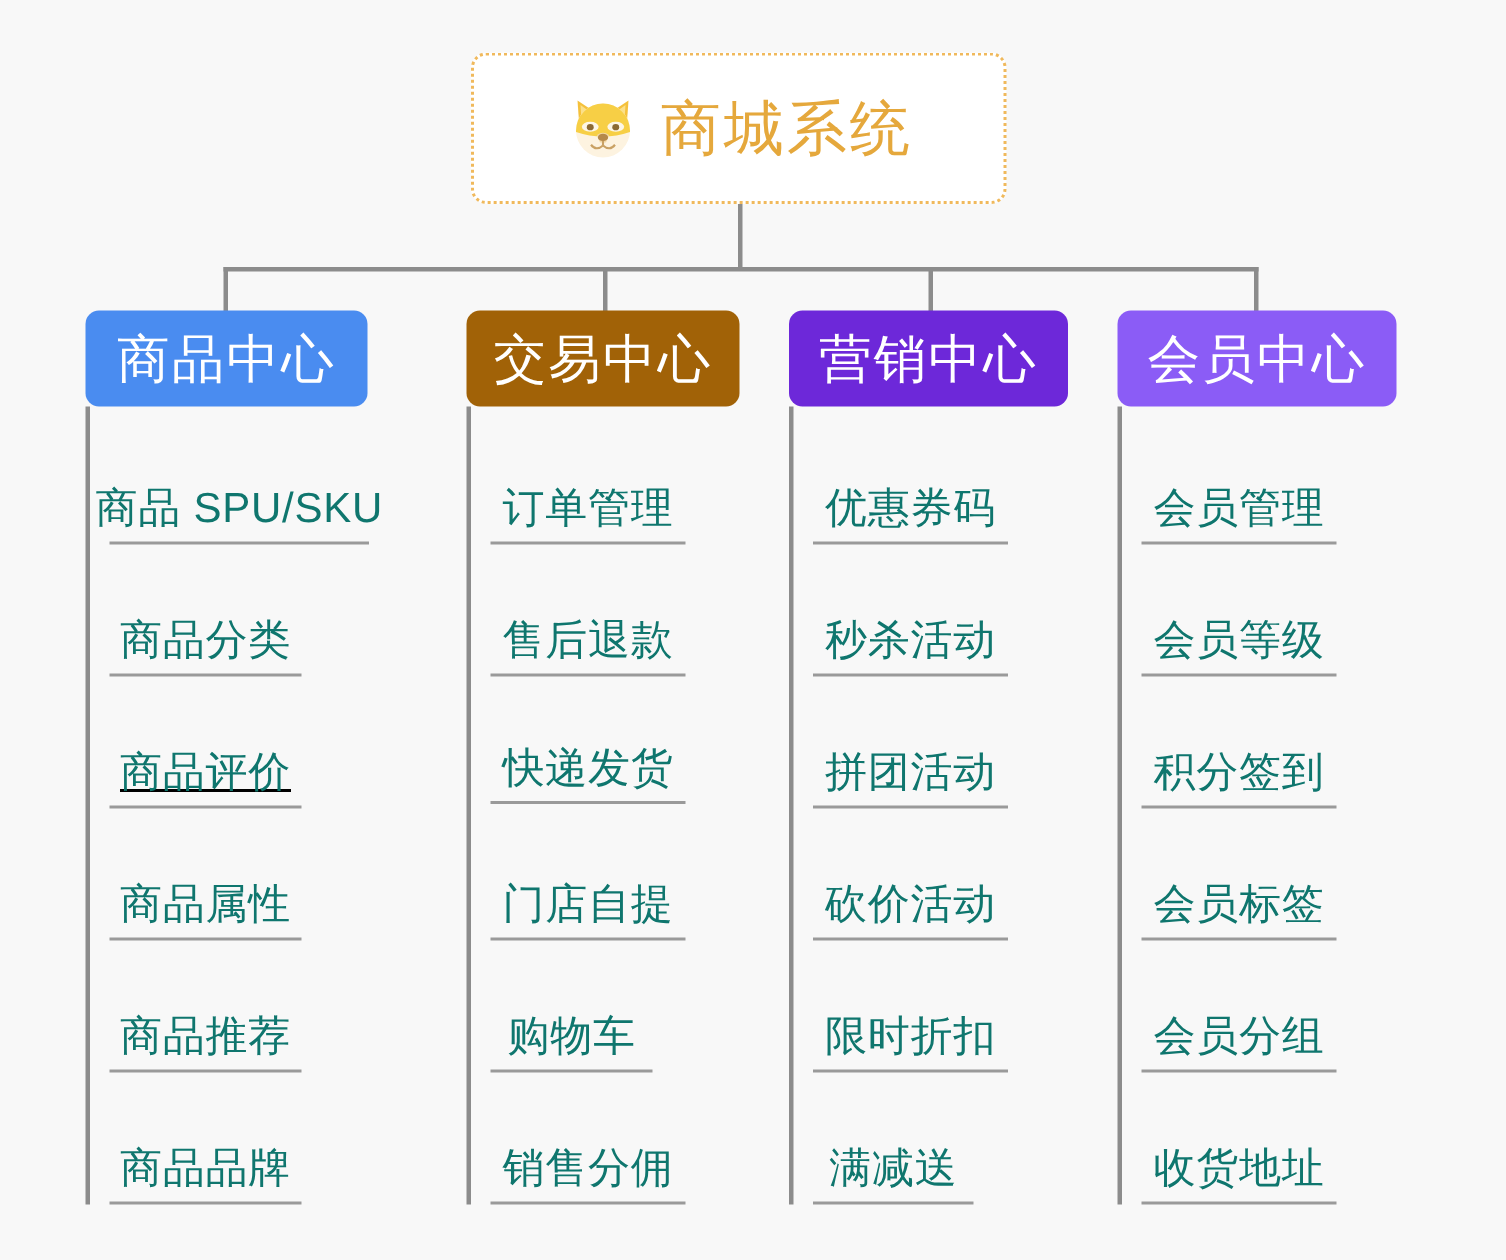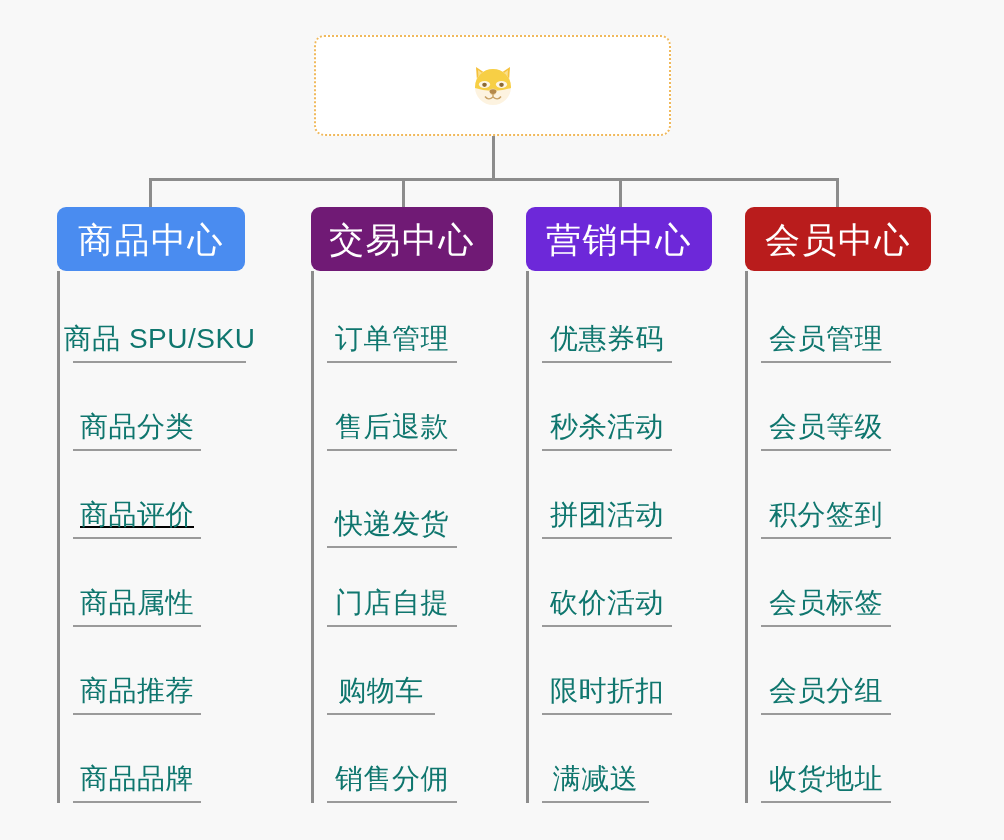--- a/index.html
+++ b/index.html
@@ -131,20 +131,21 @@
         <ellipse cx="33.5" cy="23.5" rx="5.6" ry="3.4" fill="#fdf6e6"></ellipse>
         <ellipse cx="16.5" cy="23.8" rx="2.3" ry="2.1" fill="#8c6a33"></ellipse>
         <ellipse cx="33.5" cy="23.8" rx="2.3" ry="2.1" fill="#8c6a33"></ellipse>
         <path d="M21 29 Q25 26 29 29 L27 34 L23 34 Z" fill="#f2d9a8"></path>
         <ellipse cx="25" cy="30.6" rx="3.4" ry="2.4" fill="#b5894a"></ellipse>
         <path d="M25 33 L25 36" stroke="#c9a164" stroke-width="1.4" fill="none"></path>
         <path d="M25 36 Q20.5 40 17 35.5" stroke="#c9a164" stroke-width="1.4" fill="none"></path>
         <path d="M25 36 Q29.5 40 33 35.5" stroke="#c9a164" stroke-width="1.4" fill="none"></path>
       </svg>
     </span>
+    <span class="root-title">商城系统</span>
   </div>
 
   <div class="conn conn-v" style="left:492px; top:136px; height:44px;"></div>
   <div class="conn conn-h" style="left:149px; top:178px; width:690px;"></div>
   <div class="conn conn-v" style="left:149px; top:178px; height:30px;"></div>
   <div class="conn conn-v" style="left:402px; top:178px; height:30px;"></div>
   <div class="conn conn-v" style="left:619px; top:178px; height:30px;"></div>
   <div class="conn conn-v" style="left:836px; top:178px; height:30px;"></div>
 
   <div id="columns-host">
@@ -168,32 +169,32 @@
           </div>
           <div class="item" style="top: 356px; width: 128px;">
             <span class="item-label">商品推荐</span>
           </div>
           <div class="item" style="top: 444px; width: 128px;">
             <span class="item-label">商品品牌</span>
           </div>
         </div>
       </div>
       <div class="column" style="left: 311px;">
-        <div class="cat-box" style="width: 182px; background: #701a75;">
+        <div class="cat-box" style="width: 182px; background: #a16207;">
           <span class="cat-label">交易中心</span>
         </div>
         <div class="spine" style="height: 532px;"></div>
         <div class="items">
           <div class="item" style="top: 4px; width: 130px;">
             <span class="item-label">订单管理</span>
           </div>
           <div class="item" style="top: 92px; width: 130px;">
             <span class="item-label">售后退款</span>
           </div>
-          <div class="item" style="top: 189px; width: 130px;">
+          <div class="item" style="top: 177px; width: 130px;">
             <span class="item-label">快递发货</span>
           </div>
           <div class="item" style="top: 268px; width: 130px;">
             <span class="item-label">门店自提</span>
           </div>
           <div class="item" style="top: 356px; width: 108px;">
             <span class="item-label">购物车</span>
           </div>
           <div class="item" style="top: 444px; width: 130px;">
             <span class="item-label">销售分佣</span>
@@ -220,21 +221,21 @@
           </div>
           <div class="item" style="top: 356px; width: 130px;">
             <span class="item-label">限时折扣</span>
           </div>
           <div class="item" style="top: 444px; width: 107px;">
             <span class="item-label">满减送</span>
           </div>
         </div>
       </div>
       <div class="column" style="left: 745px;">
-        <div class="cat-box" style="width: 186px; background: #b91c1c;">
+        <div class="cat-box" style="width: 186px; background: #8b5cf6;">
           <span class="cat-label">会员中心</span>
         </div>
         <div class="spine" style="height: 532px;"></div>
         <div class="items">
           <div class="item" style="top: 4px; width: 130px; text-align: center;">
             <span class="item-label">会员管理</span>
           </div>
           <div class="item" style="top: 92px; width: 130px;">
             <span class="item-label">会员等级</span>
           </div>

